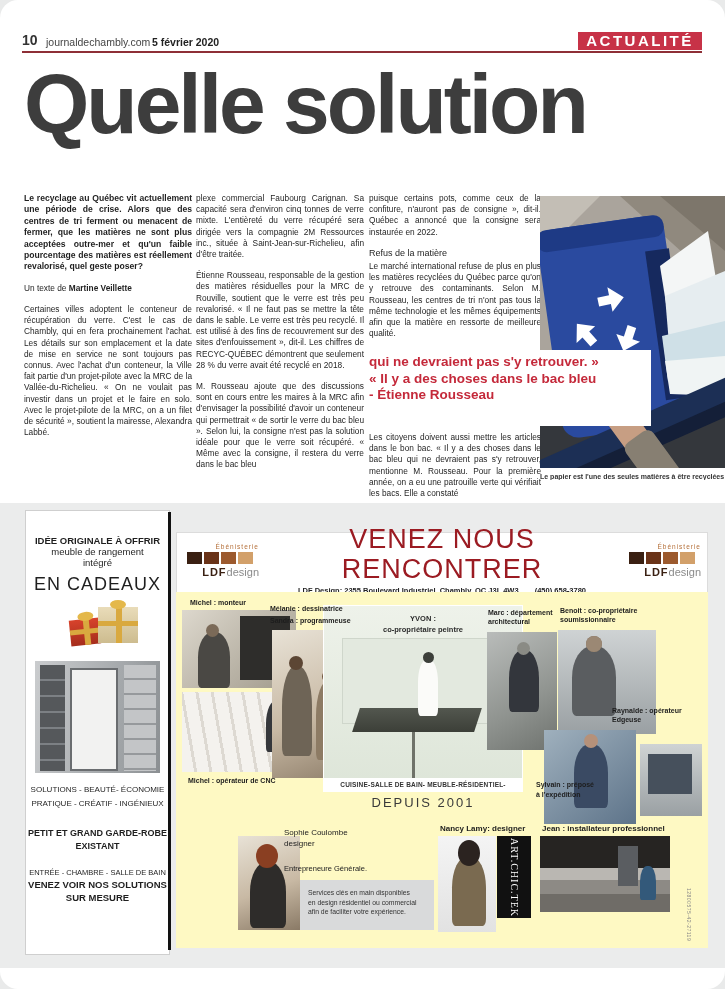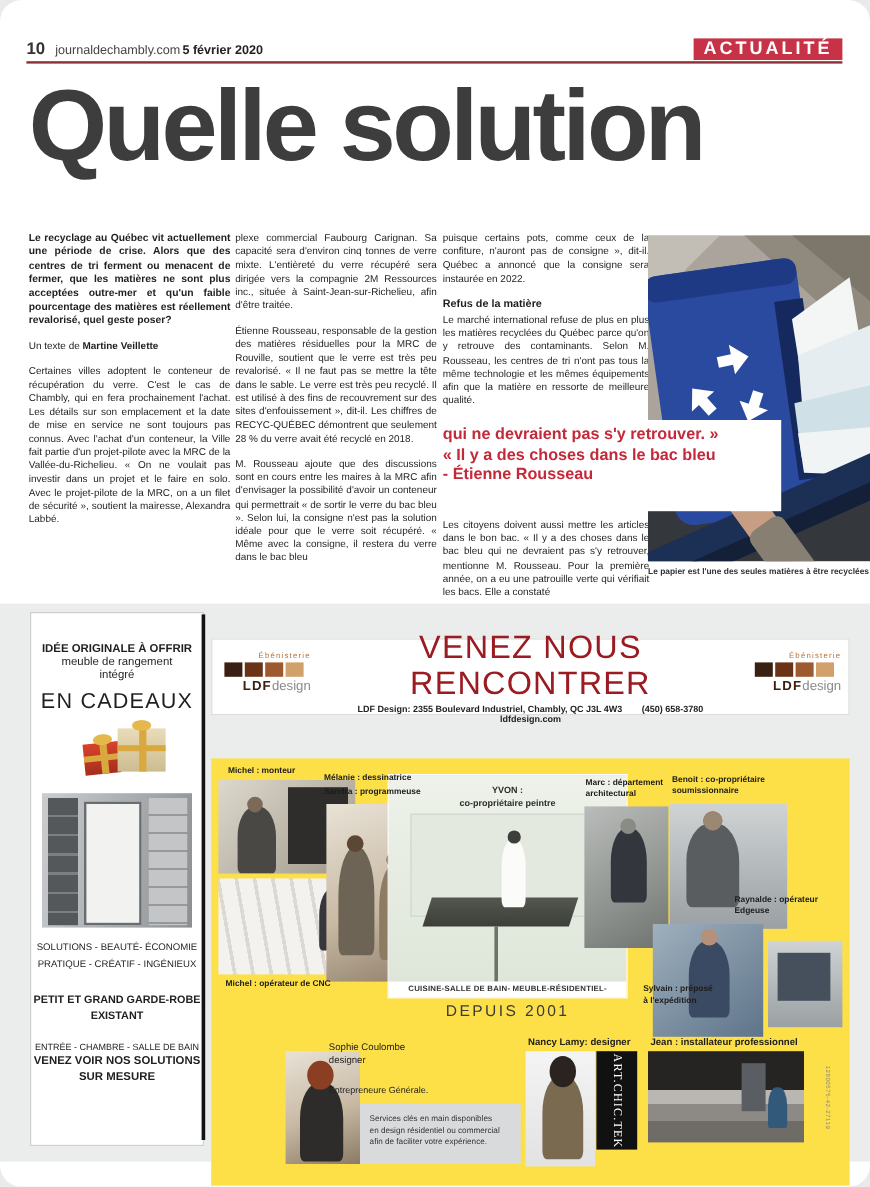--- a/index.html
+++ b/index.html
@@ -15,21 +15,21 @@
          font-size:15px;font-weight:bold;letter-spacing:2.5px;text-align:center;line-height:18px;}
   
   .headline{position:absolute;left:24px;top:58px;width:700px;font-size:84px;font-weight:bold;
             letter-spacing:-3px;color:#3d3d3d;white-space:nowrap;line-height:1.1;}
   
   .col{position:absolute;top:193px;width:168px;font-size:8.3px;line-height:11.2px;text-align:justify;}
   .col p{margin:0 0 10px 0;}
   .lead{font-weight:bold;font-size:8.6px;line-height:11.4px;}
   .byline{margin:0 0 10px 0;}
   .byline b{font-weight:bold;}
-  .subhead{font-weight:bold;font-size:9px;margin:2px 0 2px 0;}
+  .subhead{font-weight:normal;font-size:9px;margin:2px 0 2px 0;}
   .c1{left:24px;} .c2{left:196px;} .c3{left:369px;width:172px;}
   .quote{position:absolute;left:369px;top:350px;width:282px;height:76px;background:#fff;padding:4px 0 0 0;z-index:5;}
   .quote div{font-size:13.5px;line-height:16.5px;font-weight:bold;color:#c4293a;}
   .c3b{position:absolute;left:369px;top:432px;width:172px;font-size:8.3px;line-height:11.2px;text-align:justify;}
   .photo-main{position:absolute;left:540px;top:196px;width:185px;height:272px;overflow:hidden;}
   .caption{position:absolute;left:540px;top:473px;width:185px;font-size:7px;font-weight:bold;color:#333;
            white-space:nowrap;overflow:hidden;}
   
   .ad-bg{position:absolute;left:0;top:503px;width:725px;height:465px;background:#ebecec;}
   .ad-left{position:absolute;left:25px;top:510px;width:145px;height:445px;background:#fff;border:1px solid #cfcfcf;
@@ -61,23 +61,23 @@
   .logo-sq{display:flex;gap:2px;margin:2px 0 2px 0;}
   .logo-sq span{width:15px;height:12px;display:block;}
   .sq1{background:#3a2012;} .sq2{background:#6a3318;} .sq3{background:#9c5a2e;} .sq4{background:#d2a06a;}
   .logo-name{font-size:11px;color:#8a8a8a;}
   .logo-name b{color:#3a2012;font-weight:bold;letter-spacing:1px;}
   .ad-hdr-mid{flex:1;text-align:center;}
   .ad-title{font-size:27px;color:#9b1b22;letter-spacing:1px;line-height:30px;}
   .ad-addr{font-size:7.5px;font-weight:bold;color:#222;margin-top:2px;}
   .ad-addr span{margin:0 7px;}
   
-  .collage{position:absolute;left:176px;top:632px;width:532px;height:356px;background:#fde047;}
+  .collage{position:absolute;left:176px;top:592px;width:532px;height:356px;background:#fef9c3;}
   .lbl{position:absolute;font-size:7px;line-height:9px;font-weight:bold;color:#1d1d1d;z-index:6;}
-  .lbl2{position:absolute;font-size:8px;line-height:10px;color:#222;z-index:6;}
+  .lbl2{position:absolute;font-size:8px;line-height:10px;color:#222;z-index:6;margin-left:10px;}
   .ph{position:absolute;overflow:hidden;}
   .p-beige{background:linear-gradient(135deg,#ddd8cd,#b8b2a5 60%,#a19a8c);}
   .p-warm{background:linear-gradient(160deg,#e8e2d6,#c8b9a4 55%,#8a7a66);}
   .p-planks{background:repeating-linear-gradient(80deg,#f4f2ee 0 12px,#ddd9d2 12px 15px);}
   .p-gray{background:linear-gradient(150deg,#b9bcba,#8f938f 60%,#6f736f);}
   .p-steel{background:linear-gradient(#cfd3d4,#9aa0a3);}
   .p-blue{background:linear-gradient(140deg,#9fb0bd,#5e748a);}
   .p-white{background:linear-gradient(#f4f4f4,#e2e2e2);}
   .p-green{background:linear-gradient(#eef2ea,#dde5d8);border:1px solid #fff;}
   .p-kitchen{background:linear-gradient(#262422 0 42%,#bab7b2 42% 58%,#8d8a85 58% 76%,#6f6c67 76%);}

